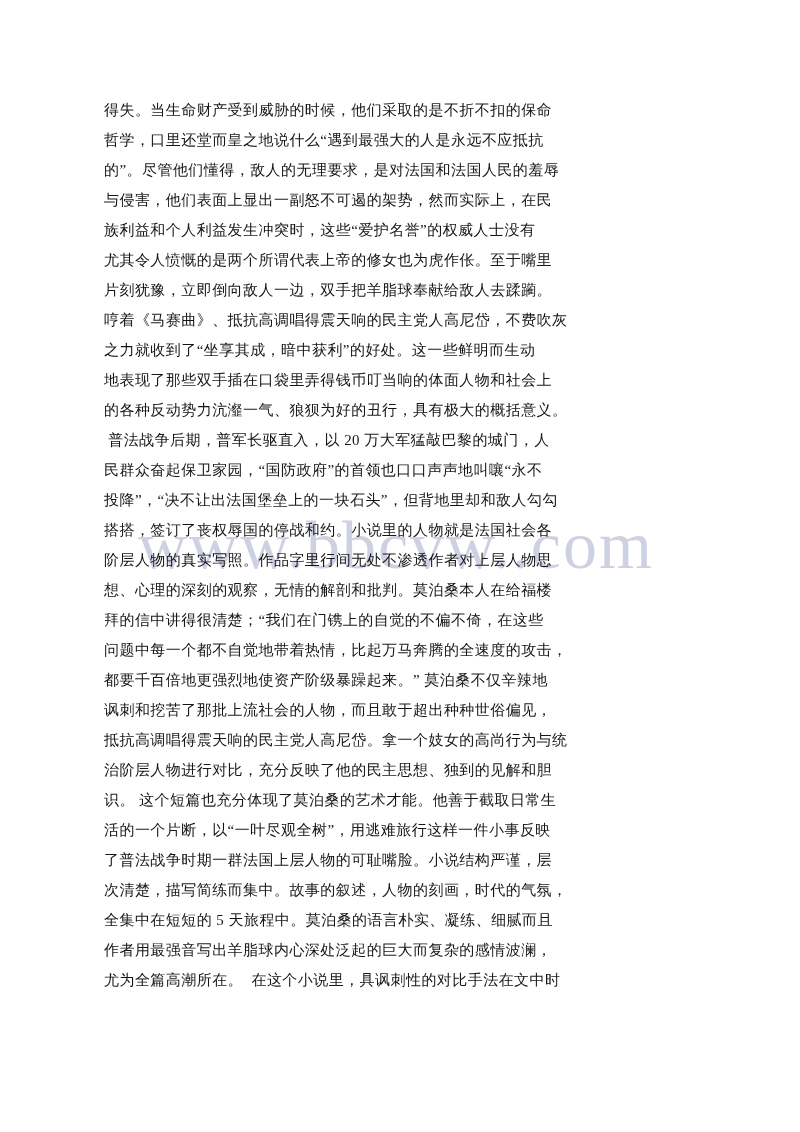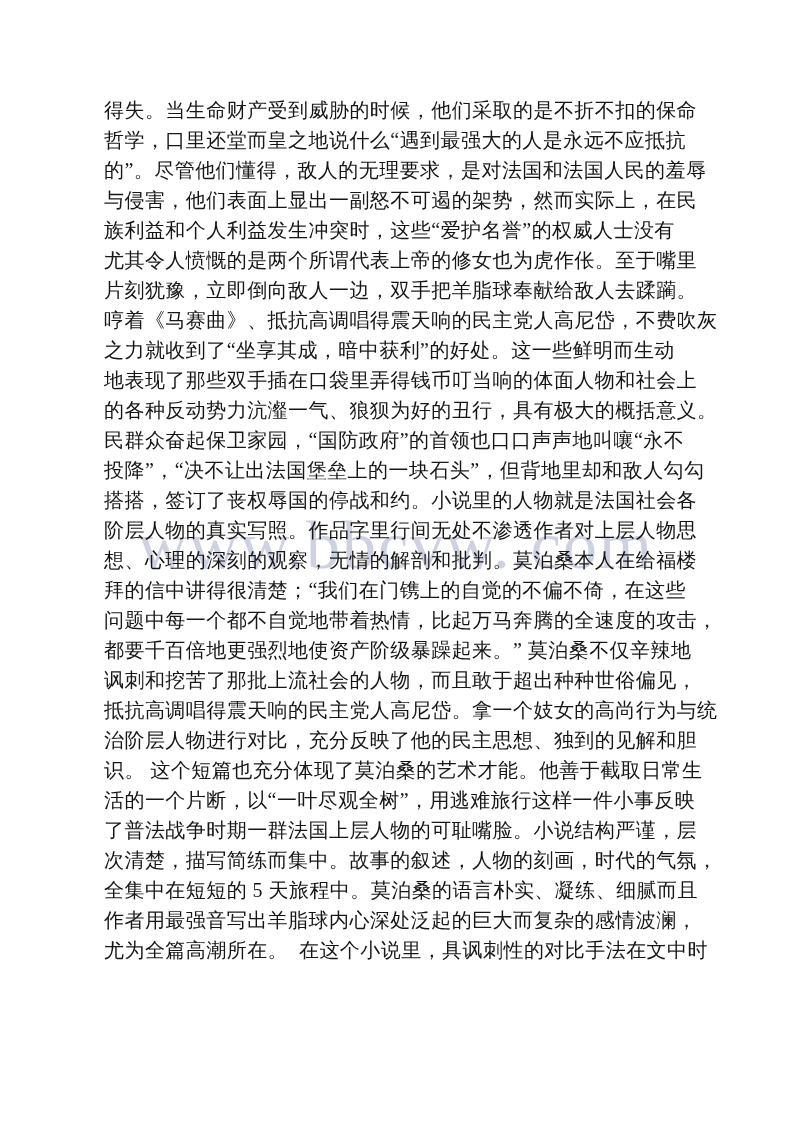--- a/index.html
+++ b/index.html
@@ -29,21 +29,21 @@
     user-select: none;
   }
   .text-layer {
     position: absolute;
     left: 104px;
     top: 95px;
     width: 600px;
     z-index: 1;
   }
   .text-line {
-    font-size: 20px;
+    font-size: 15px;
     line-height: 30px;
     height: 30px;
     letter-spacing: 0.45px;
     color: #161616;
     white-space: pre;
   }
 </style>
 </head>
 <body>
 
@@ -54,20 +54,21 @@
       <div class="text-line">哲学，口里还堂而皇之地说什么“遇到最强大的人是永远不应抵抗</div>
       <div class="text-line">的”。尽管他们懂得，敌人的无理要求，是对法国和法国人民的羞辱</div>
       <div class="text-line">与侵害，他们表面上显出一副怒不可遏的架势，然而实际上，在民</div>
       <div class="text-line">族利益和个人利益发生冲突时，这些“爱护名誉”的权威人士没有</div>
       <div class="text-line">尤其令人愤慨的是两个所谓代表上帝的修女也为虎作伥。至于嘴里</div>
       <div class="text-line">片刻犹豫，立即倒向敌人一边，双手把羊脂球奉献给敌人去蹂躏。</div>
       <div class="text-line">哼着《马赛曲》、抵抗高调唱得震天响的民主党人高尼岱，不费吹灰</div>
       <div class="text-line">之力就收到了“坐享其成，暗中获利”的好处。这一些鲜明而生动</div>
       <div class="text-line">地表现了那些双手插在口袋里弄得钱币叮当响的体面人物和社会上</div>
       <div class="text-line">的各种反动势力沆瀣一气、狼狈为好的丑行，具有极大的概括意义。</div>
+      <div class="text-line"> 普法战争后期，普军长驱直入，以 20 万大军猛敲巴黎的城门，人</div>
       <div class="text-line">民群众奋起保卫家园，“国防政府”的首领也口口声声地叫嚷“永不</div>
       <div class="text-line">投降”，“决不让出法国堡垒上的一块石头”，但背地里却和敌人勾勾</div>
       <div class="text-line">搭搭，签订了丧权辱国的停战和约。小说里的人物就是法国社会各</div>
       <div class="text-line">阶层人物的真实写照。作品字里行间无处不渗透作者对上层人物思</div>
       <div class="text-line">想、心理的深刻的观察，无情的解剖和批判。莫泊桑本人在给福楼</div>
       <div class="text-line">拜的信中讲得很清楚；“我们在门镌上的自觉的不偏不倚，在这些</div>
       <div class="text-line">问题中每一个都不自觉地带着热情，比起万马奔腾的全速度的攻击，</div>
       <div class="text-line">都要千百倍地更强烈地使资产阶级暴躁起来。” 莫泊桑不仅辛辣地</div>
       <div class="text-line">讽刺和挖苦了那批上流社会的人物，而且敢于超出种种世俗偏见，</div>
       <div class="text-line">抵抗高调唱得震天响的民主党人高尼岱。拿一个妓女的高尚行为与统</div>

